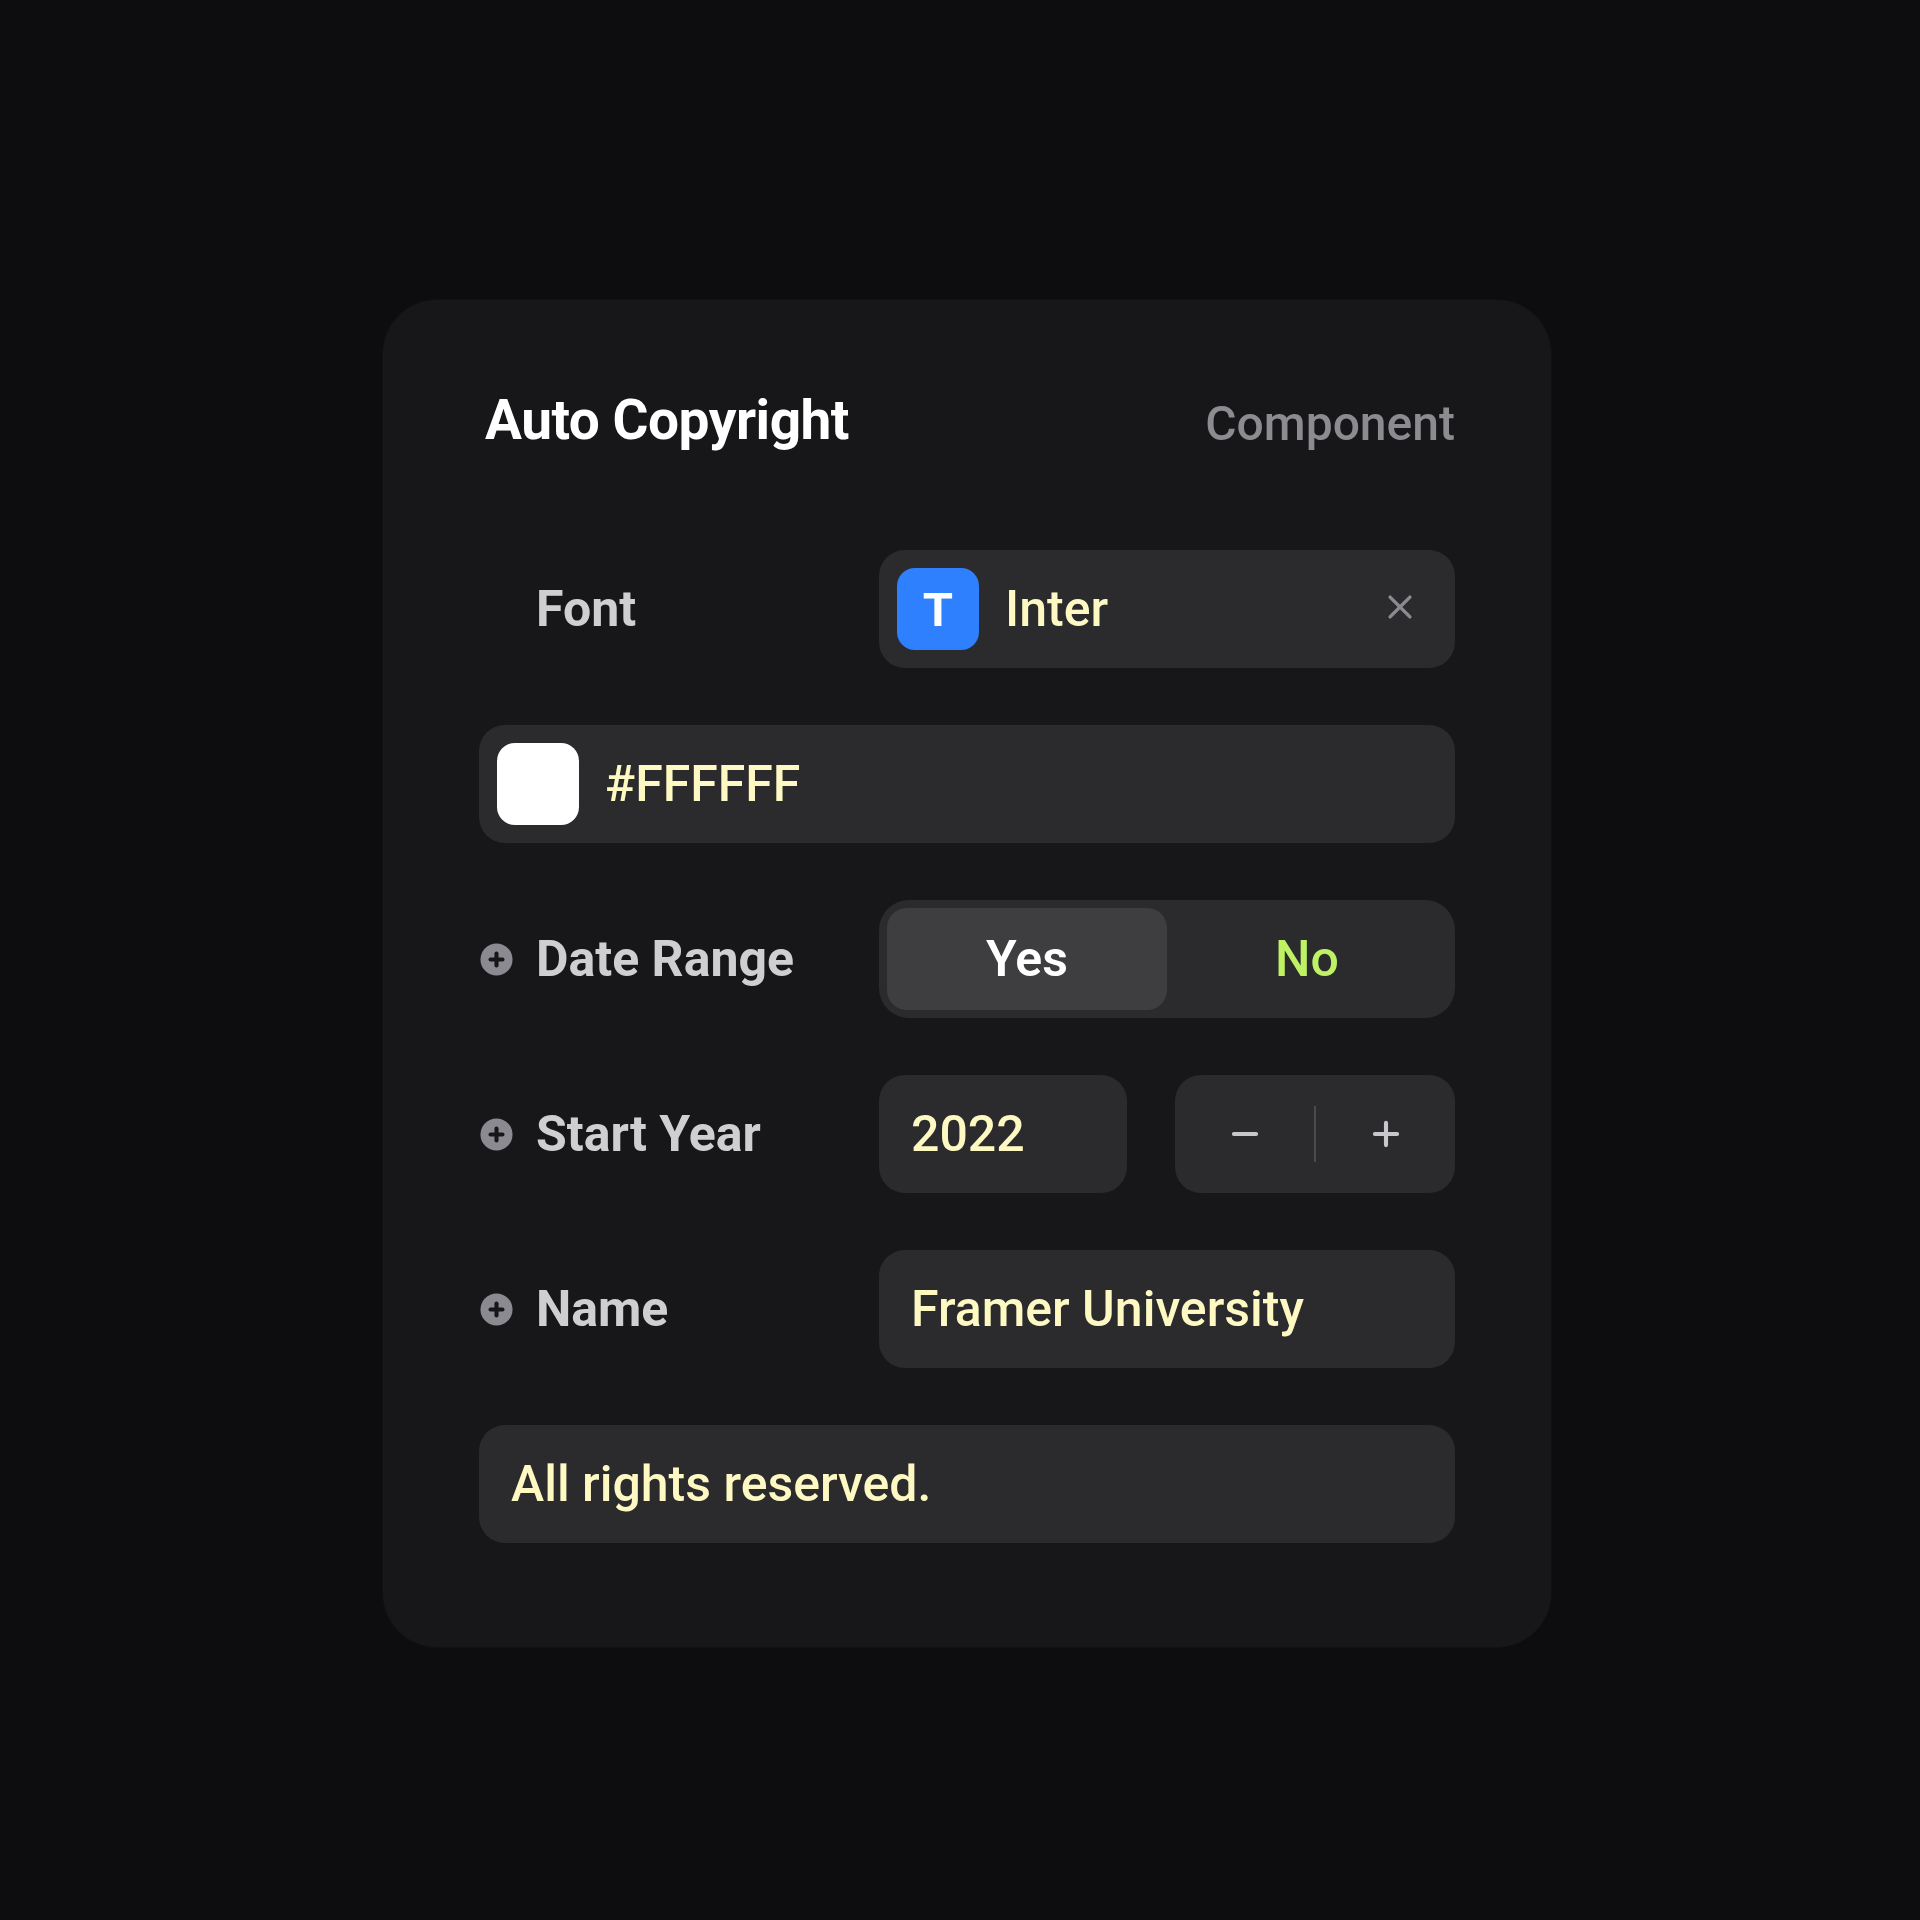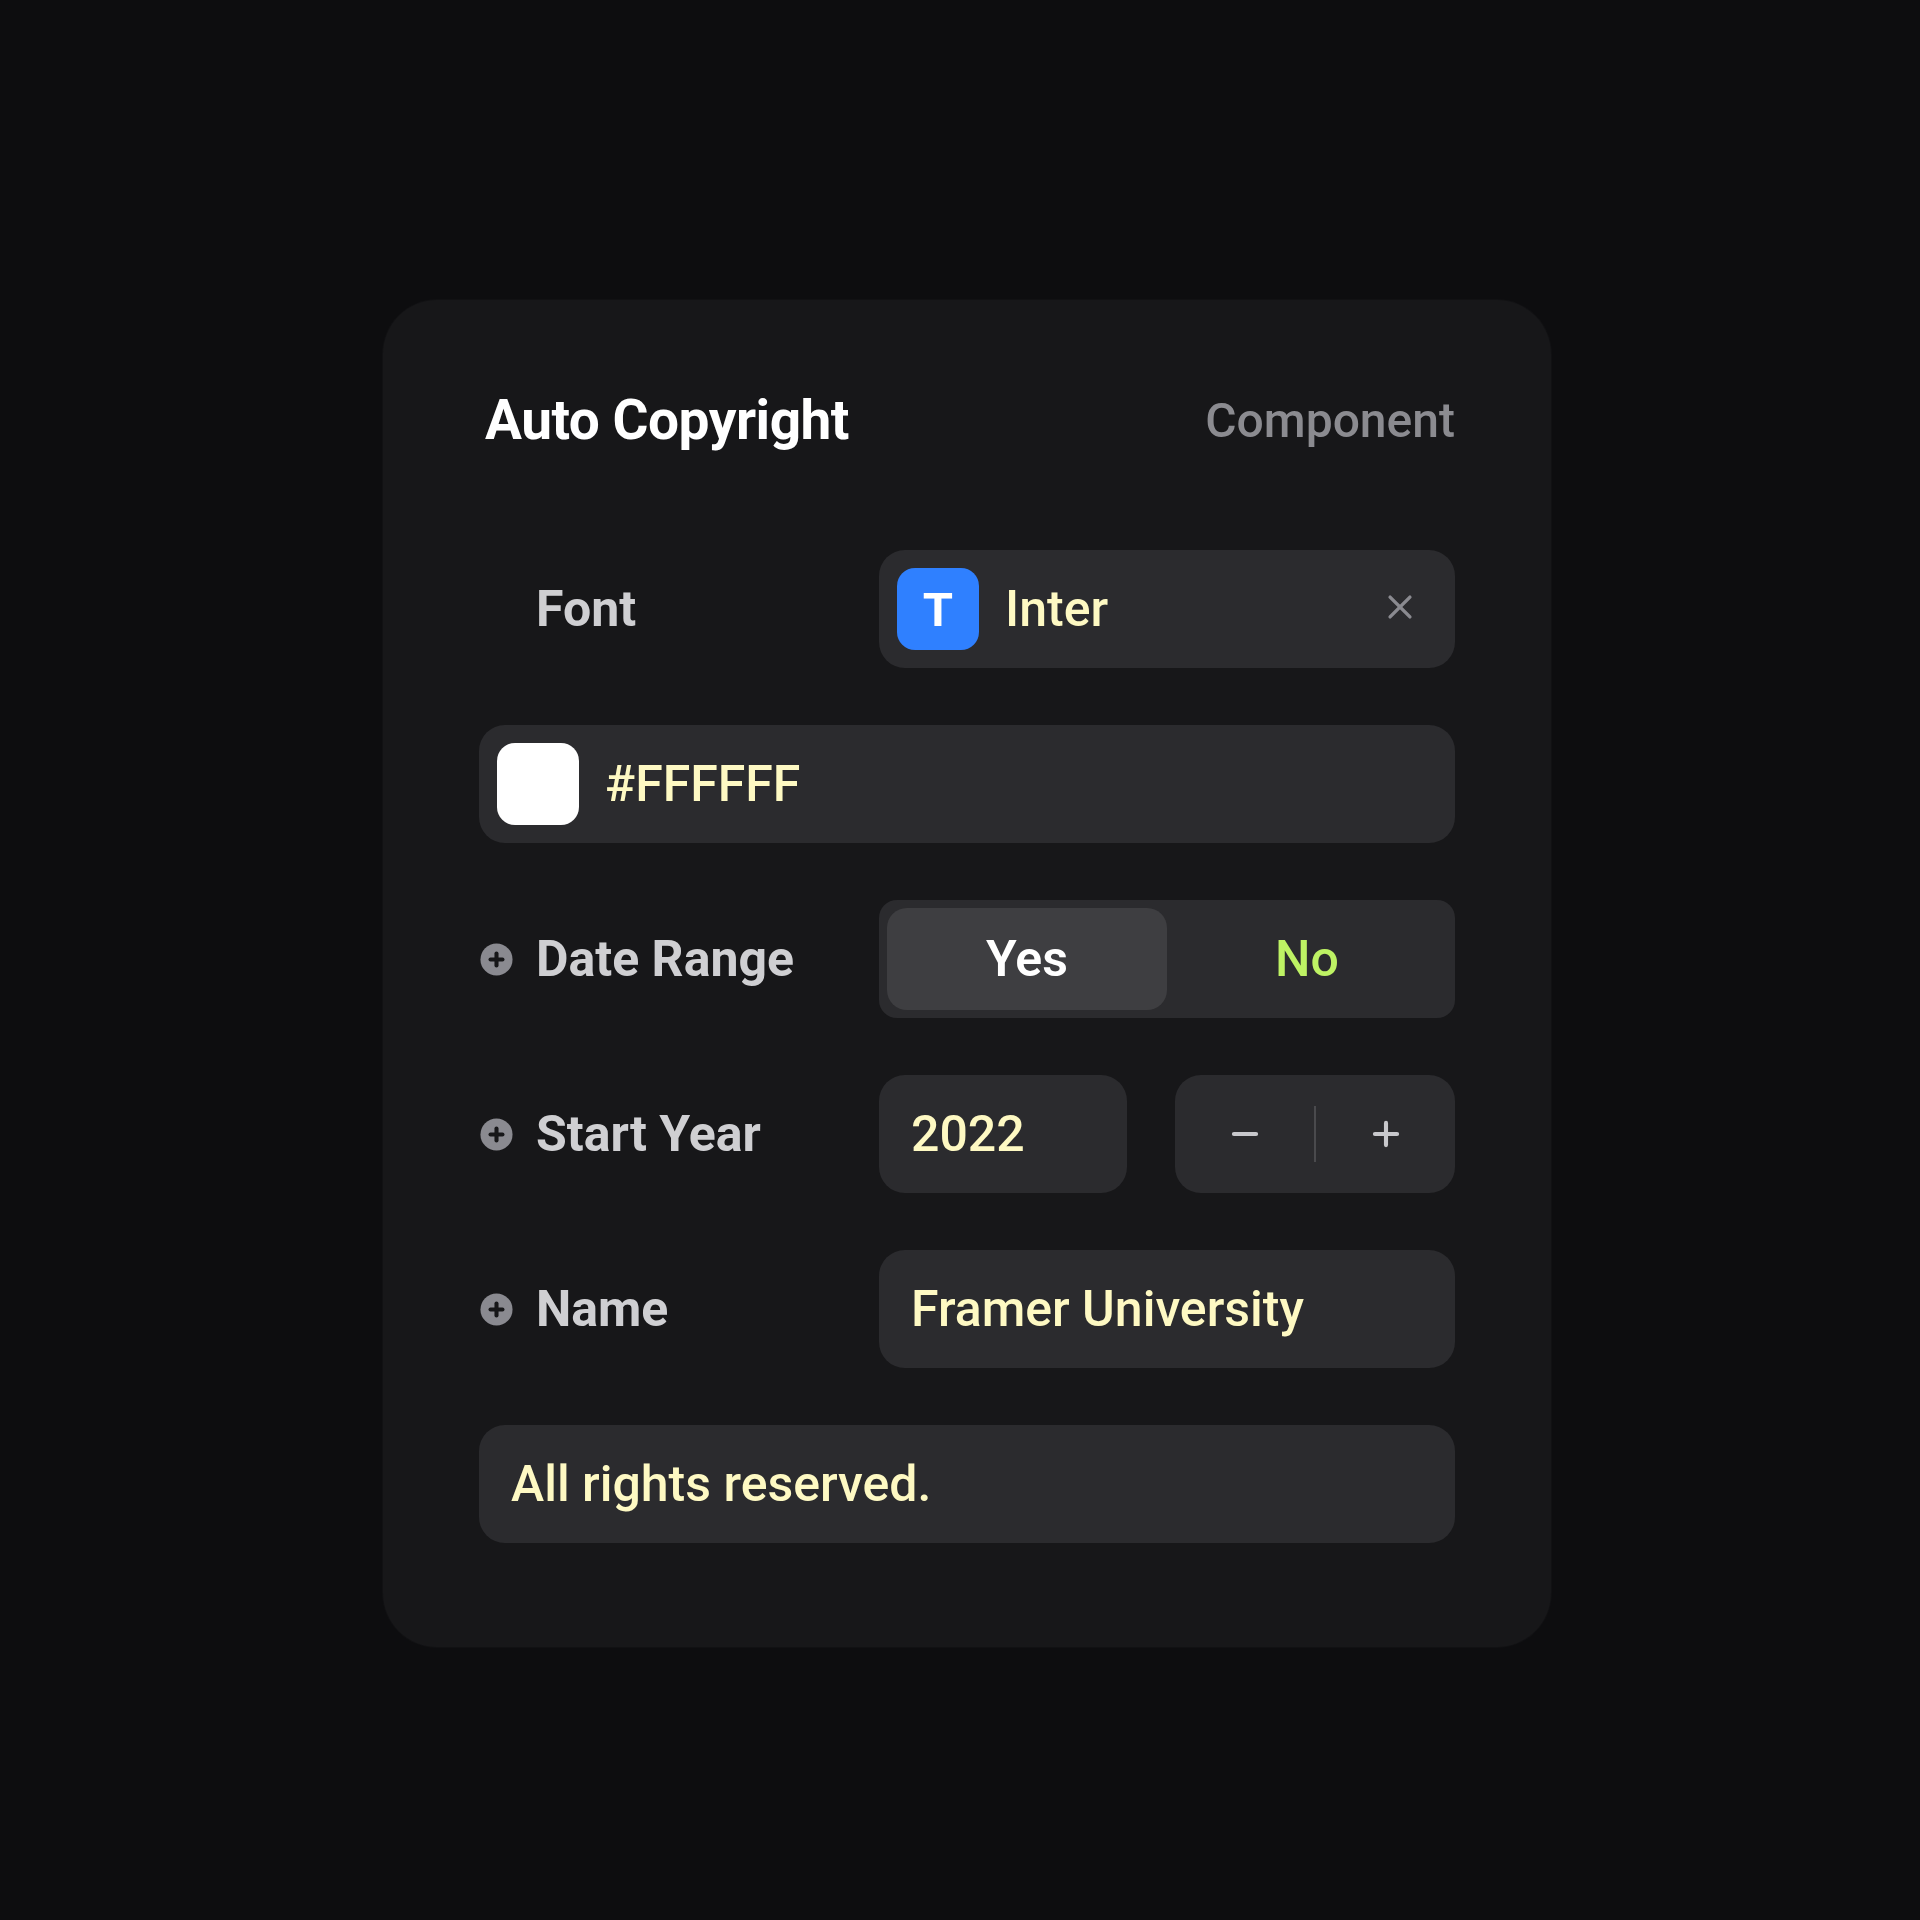--- a/index.html
+++ b/index.html
@@ -18,21 +18,21 @@
     top: 300px;
     width: 1168px;
     background: #171719;
     border-radius: 54px;
     padding: 88px 96px 104px 96px;
     box-shadow: 0 0 0 1px rgba(255,255,255,0.02);
   }
 
   .panel-header {
     display: flex;
-    align-items: center;
+    align-items: flex-end;
     justify-content: space-between;
     margin-bottom: 98px;
     padding-left: 6px;
   }
   .panel-title {
     color: #ffffff;
     font-size: 55px;
     font-weight: 700;
     letter-spacing: -0.5px;
   }
@@ -129,21 +129,21 @@
   .swatch {
     width: 82px;
     height: 82px;
     border-radius: 18px;
     flex: 0 0 82px;
   }
   .swatch-white { background: #ffffff; }
 
   .segmented {
     background: #2b2b2e;
-    border-radius: 18px;
+    border-radius: 30px;
     height: 118px;
     display: flex;
     align-items: center;
     padding: 8px;
     flex: 1;
   }
   .segment {
     flex: 1;
     height: 100%;
     display: flex;

